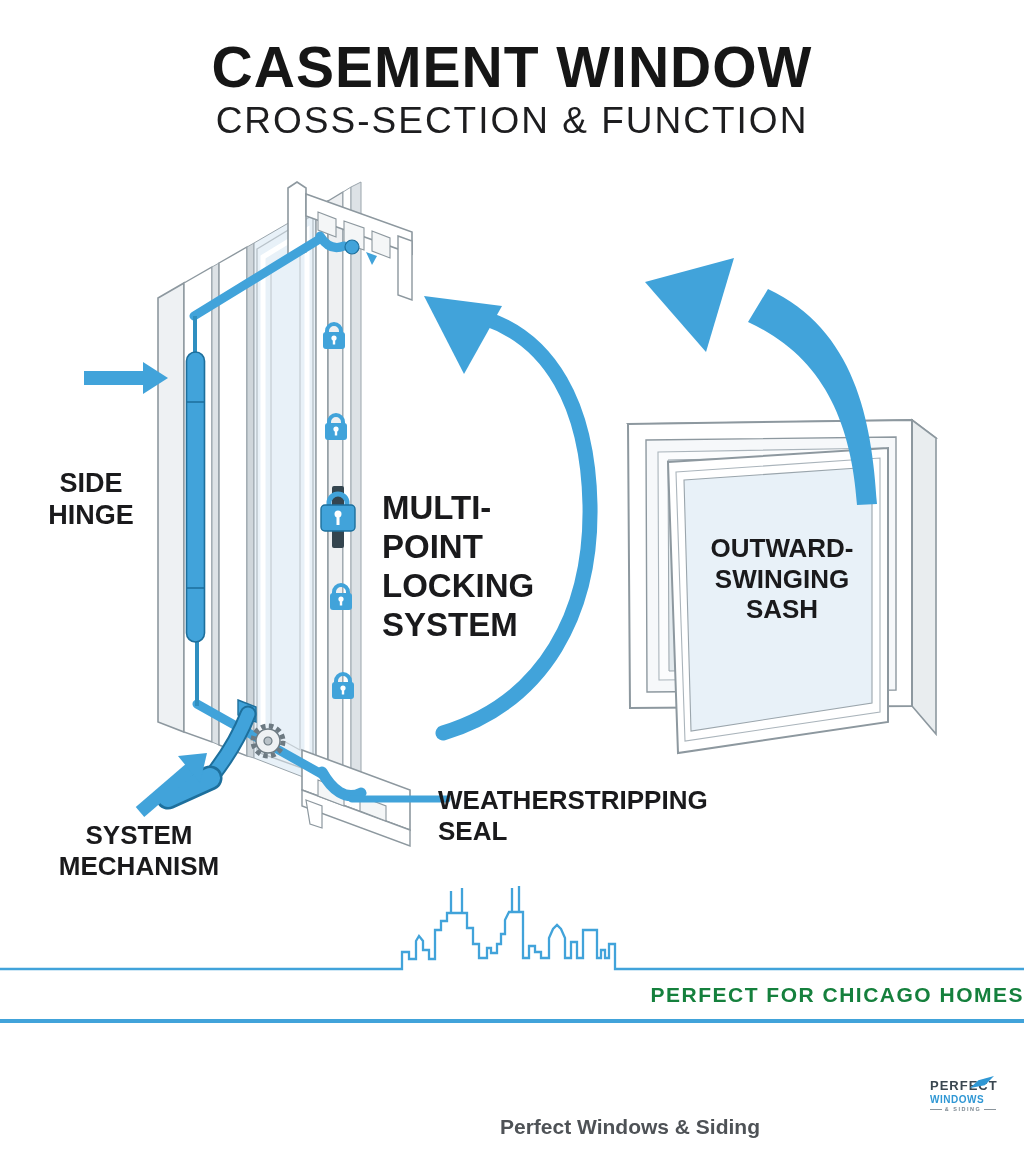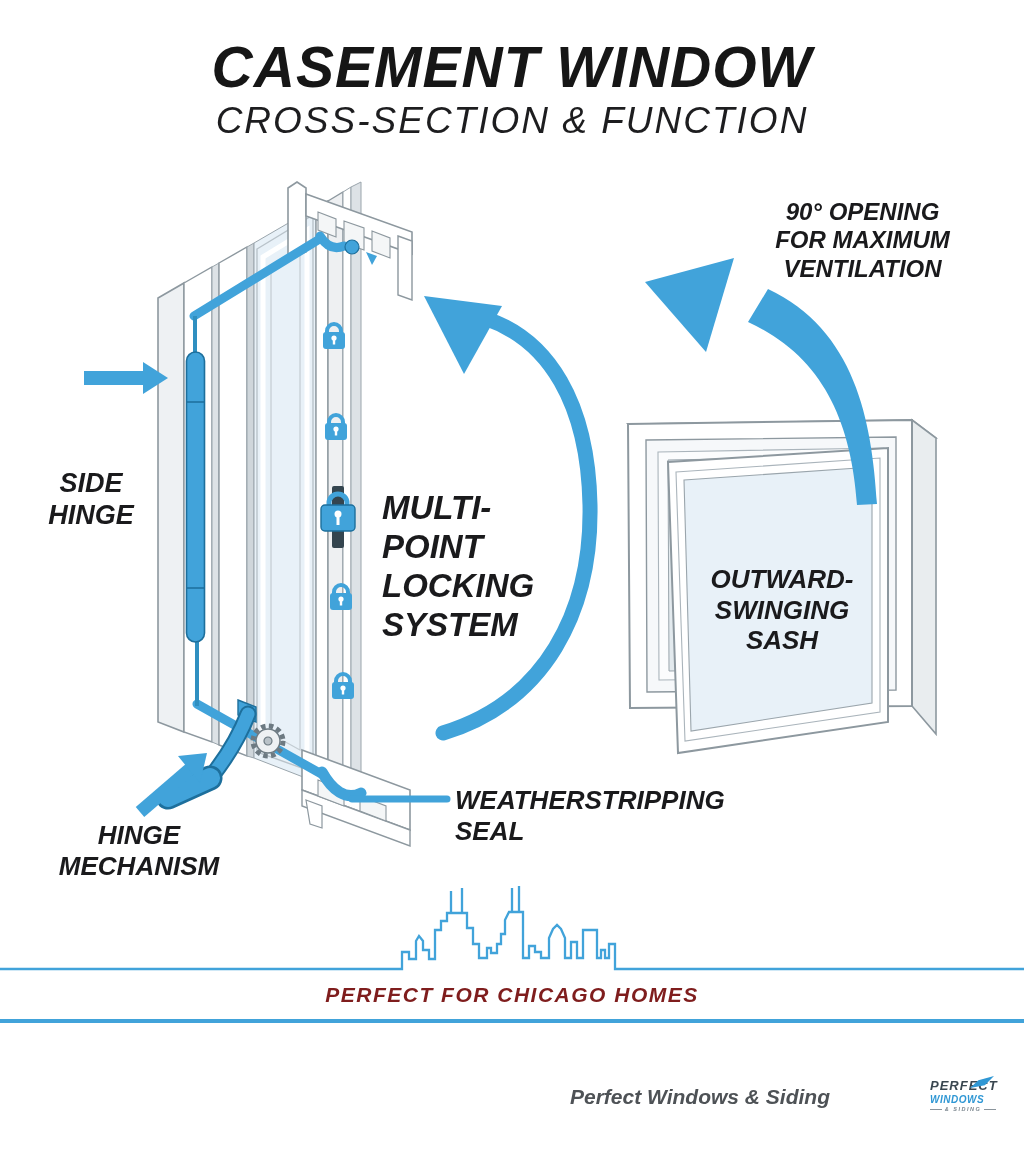--- a/index.html
+++ b/index.html
@@ -1,46 +1,46 @@
 <!DOCTYPE html>
 <html><head>
 <meta charset="utf-8">
 <style>
   html,body{margin:0;padding:0;background:#fff;}
   .canvas{
     position:relative;width:1024px;height:1154px;background:#ffffff;
-    font-family:"Liberation Sans",sans-serif;overflow:hidden;font-style:italic;
+    font-family:"Liberation Sans",sans-serif;overflow:hidden;
   }
   .diagram-svg{position:absolute;left:0;top:0;}
   .title{
     position:absolute;left:0;top:34px;width:100%;text-align:center;
     font-size:57px;font-weight:800;letter-spacing:1px;color:#161616;margin:0;
   }
   .subtitle{
     position:absolute;left:0;top:100px;width:100%;text-align:center;
     font-size:37px;font-weight:400;letter-spacing:2px;color:#1d1d1f;margin:0;
   }
   .lbl{
     position:absolute;font-weight:800;color:#1a1a1c;line-height:1.18;
   }
   .lbl-opening{left:760px;top:198px;width:205px;font-size:24px;text-align:center;}
   .lbl-side-hinge{left:40px;top:468px;width:102px;font-size:27px;text-align:center;}
   .lbl-multi-point{left:382px;top:489px;width:186px;font-size:33px;text-align:left;}
-  .lbl-outward{left:697px;top:564px;width:170px;font-size:26px;text-align:center;}
-  .lbl-weatherstrip{left:455px;top:785px;width:312px;font-size:26px;text-align:left;}
+  .lbl-outward{left:697px;top:533px;width:170px;font-size:26px;text-align:center;}
+  .lbl-weatherstrip{left:438px;top:785px;width:312px;font-size:26px;text-align:left;}
   .lbl-crank{left:46px;top:820px;width:186px;font-size:26px;text-align:center;}
   .tagline{
-    position:absolute;left:0;top:983px;width:100%;text-align:center;
-    font-size:21px;font-weight:700;letter-spacing:1.5px;color:#7f1d1d;
+    position:absolute;left:0;top:983px;width:100%;text-align:right;
+    font-size:21px;font-weight:700;letter-spacing:1.5px;color:#15803d;
   }
   .divider{
     position:absolute;left:0;top:1019px;width:1024px;height:4px;background:#41a3da;
   }
   .footer-text{
-    position:absolute;left:500px;top:1084px;width:400px;text-align:center;
+    position:absolute;left:500px;top:1114px;width:400px;text-align:left;
   }
   .footer-brand{font-size:21px;font-weight:700;color:#4e5256;line-height:1.25;}
   .footer-site{font-size:19px;font-weight:400;color:#9aa0a4;line-height:1.2;}
   .logo{
     position:absolute;left:930px;top:1076px;width:66px;height:36px;line-height:1;
   }
   .logo-flag{
     position:absolute;right:2px;top:0;width:24px;height:12px;background:#2f97d4;
     clip-path:polygon(0 100%,35% 35%,100% 0,62% 78%);
   }
@@ -193,26 +193,25 @@
                L571,958 L571,942 L577,942 L577,958 L583,958 L583,930 L597,930 L597,958 L601,958 L601,950
                L605,950 L605,958 L609,958 L609,944 L615,944 L615,969 L1024,969" fill="none" stroke="#41a3da" stroke-width="2.3" stroke-linejoin="miter"></path>
       <path d="M451,913 L451,891 M462,913 L462,888" stroke="#41a3da" stroke-width="2.3"></path>
       <path d="M512,912 L512,888 M519,912 L519,886" stroke="#41a3da" stroke-width="2.3"></path>
     </g>
   </svg>
 
   <h1 class="title">CASEMENT WINDOW</h1>
   <h2 class="subtitle">CROSS-SECTION &amp; FUNCTION</h2>
 
-  <div class="lbl lbl-opening">90° OPENING FOR MAXIMUM VENTILATION</div>
   <div class="lbl lbl-side-hinge">SIDE HINGE</div>
   <div class="lbl lbl-multi-point">MULTI-POINT LOCKING SYSTEM</div>
   <div class="lbl lbl-outward">OUTWARD-SWINGING SASH</div>
   <div class="lbl lbl-weatherstrip">WEATHERSTRIPPING SEAL</div>
-  <div class="lbl lbl-crank">HINGE MECHANISM</div>
+  <div class="lbl lbl-crank">SYSTEM MECHANISM</div>
 
   <div class="tagline">PERFECT FOR CHICAGO HOMES</div>
   <div class="divider"></div>
 
   <div class="footer-text">
     <div class="footer-brand">Perfect Windows &amp; Siding</div>
   </div>
 
   <div class="logo">
     <span class="logo-flag"></span>

